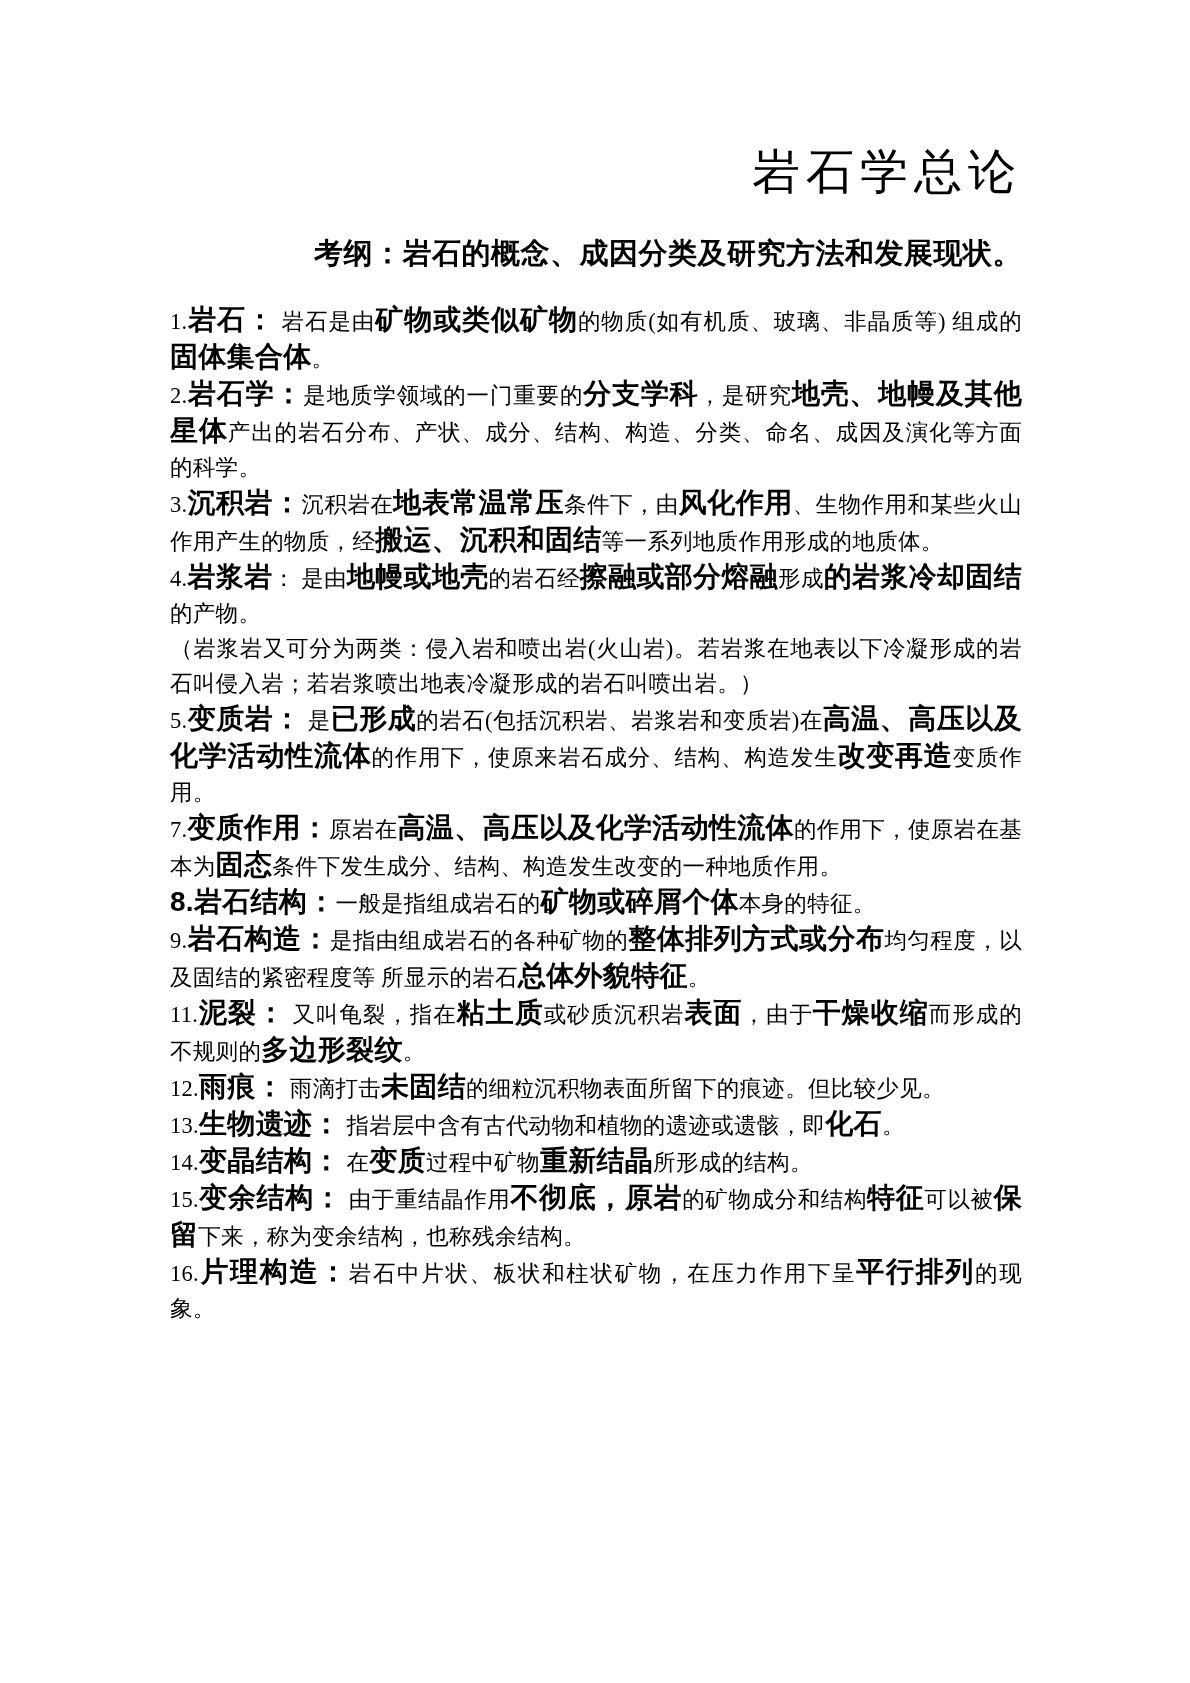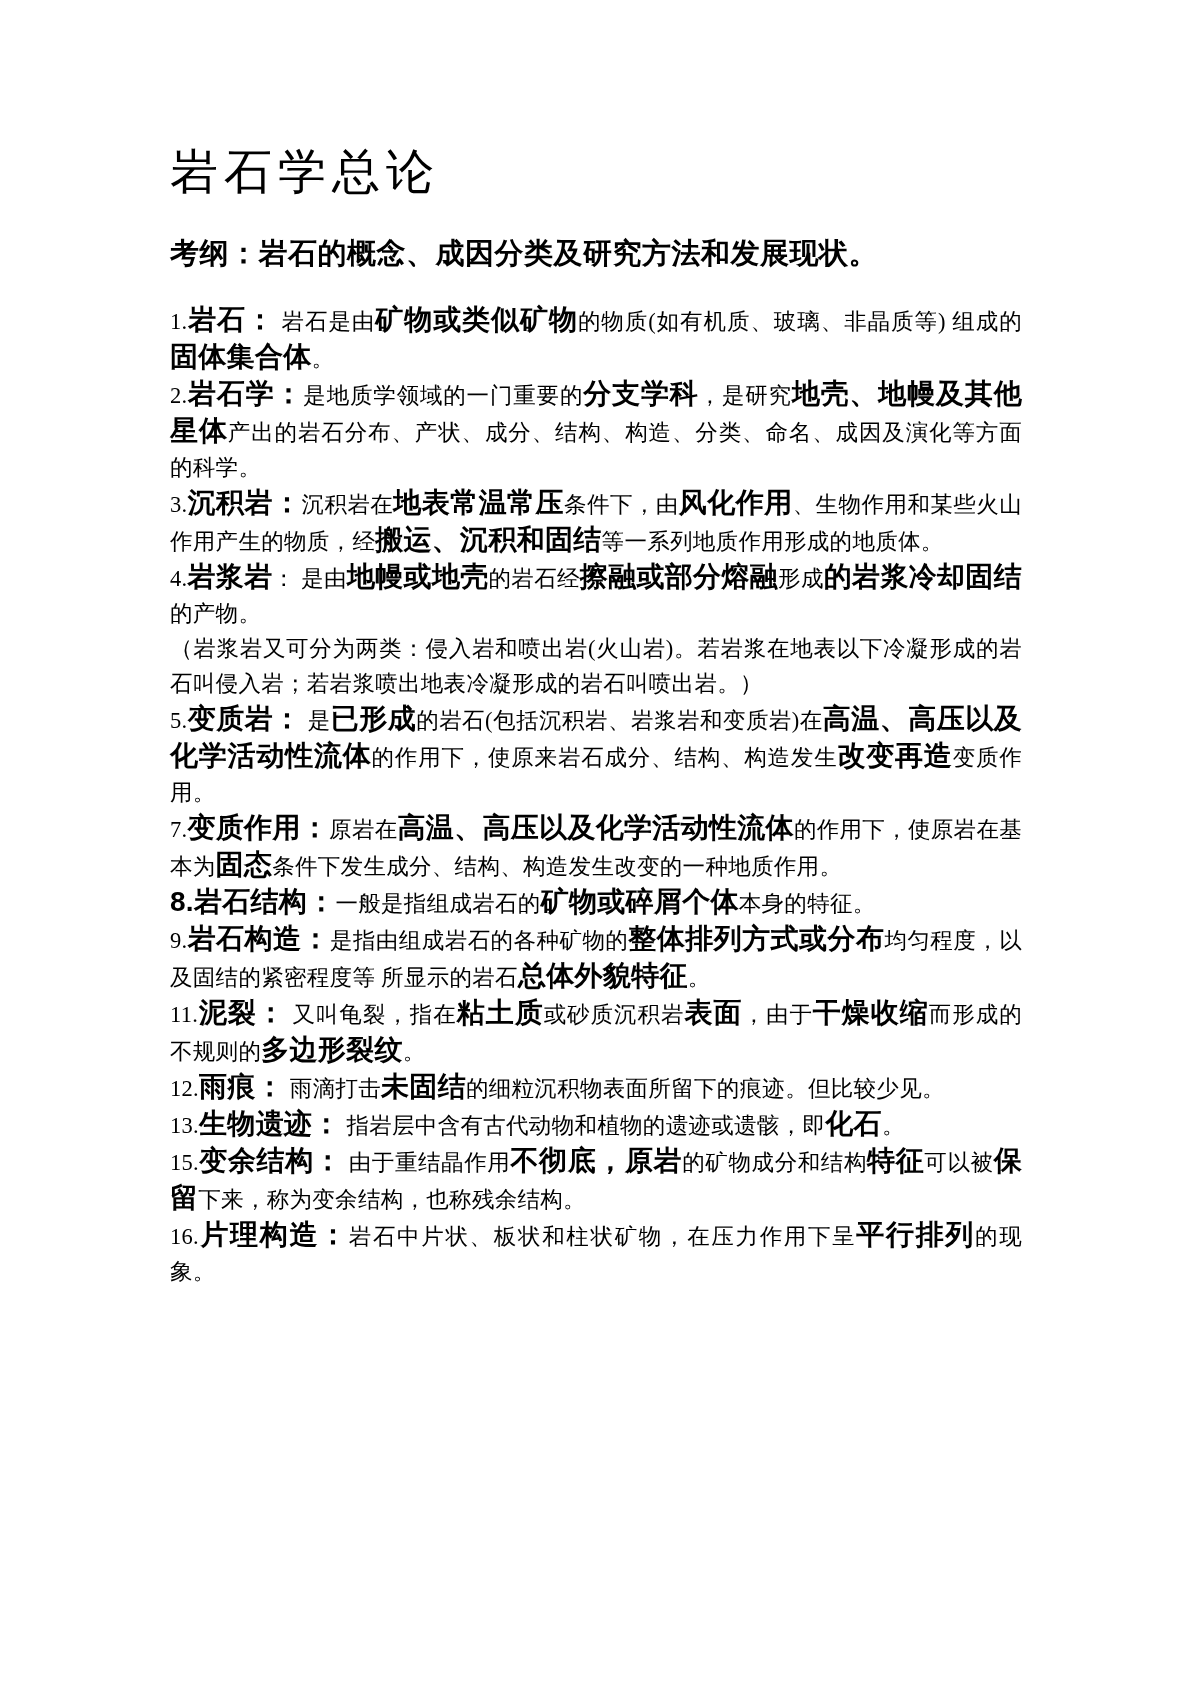--- a/index.html
+++ b/index.html
@@ -16,29 +16,29 @@
   }
   .page {
     box-sizing: border-box;
     width: 1190px;
     height: 1683px;
     padding: 140px 168px 0 170px;
   }
   .title {
     font-size: 48px;
     font-weight: normal;
-    text-align: left;
+    text-align: right;
     letter-spacing: 6px;
     margin: 0 0 30px 0;
     font-family: "Liberation Serif", "DejaVu Serif", serif;
   }
   .subtitle {
     font-size: 29px;
     font-weight: bold;
-    text-align: left;
+    text-align: right;
     margin: 16px 0 28px 0;
     font-family: "Liberation Sans", "DejaVu Sans", sans-serif;
     letter-spacing: 0.5px;
   }
   .section-heading {
     font-size: 27px;
     font-weight: normal;
     margin: 0 0 20px 0;
     letter-spacing: 2px;
   }
@@ -71,16 +71,17 @@
       <p class="item"><span>3.</span><span class="b">沉积岩：</span><span>沉积岩在</span><span class="b">地表常温常压</span><span>条件下，由</span><span class="b">风化作用</span><span>、生物作用和某些火山作用产生的物质，经</span><span class="b">搬运、沉积和固结</span><span>等一系列地质作用形成的地质体。</span></p>
       <p class="item"><span>4.</span><span class="b">岩浆岩</span><span>： 是由</span><span class="b">地幔或地壳</span><span>的岩石经</span><span class="b">擦融或部分熔融</span><span>形成</span><span class="b">的岩浆冷却固结</span><span>的产物。</span></p>
       <p class="item"><span>（岩浆岩又可分为两类：侵入岩和喷出岩(火山岩)。若岩浆在地表以下冷凝形成的岩石叫侵入岩；若岩浆喷出地表冷凝形成的岩石叫喷出岩。）</span></p>
       <p class="item"><span>5.</span><span class="b">变质岩：</span><span>  是</span><span class="b">已形成</span><span>的岩石(包括沉积岩、岩浆岩和变质岩)在</span><span class="b">高温、高压以及化学活动性流体</span><span>的作用下，使原来岩石成分、结构、构造发生</span><span class="b">改变再造</span><span>变质作用。</span></p>
       <p class="item"><span>7.</span><span class="b">变质作用：</span><span>原岩在</span><span class="b">高温、高压以及化学活动性流体</span><span>的作用下，使原岩在基本为</span><span class="b">固态</span><span>条件下发生成分、结构、构造发生改变的一种地质作用。</span></p>
       <p class="item"><span class="b">8.岩石结构：</span><span>一般是指组成岩石的</span><span class="b">矿物或碎屑个体</span><span>本身的特征。</span></p>
       <p class="item"><span>9.</span><span class="b">岩石构造：</span><span>是指由组成岩石的各种矿物的</span><span class="b">整体排列方式或分布</span><span>均匀程度，以及固结的紧密程度等 所显示的岩石</span><span class="b">总体外貌特征</span><span>。</span></p>
       <p class="item"><span>11.</span><span class="b">泥裂：</span><span> 又叫龟裂，指在</span><span class="b">粘土质</span><span>或砂质沉积岩</span><span class="b">表面</span><span>，由于</span><span class="b">干燥收缩</span><span>而形成的不规则的</span><span class="b">多边形裂纹</span><span>。</span></p>
       <p class="item"><span>12.</span><span class="b">雨痕：</span><span> 雨滴打击</span><span class="b">未固结</span><span>的细粒沉积物表面所留下的痕迹。但比较少见。</span></p>
       <p class="item"><span>13.</span><span class="b">生物遗迹：</span><span> 指岩层中含有古代动物和植物的遗迹或遗骸，即</span><span class="b">化石</span><span>。</span></p>
+      <p class="item"><span>14.</span><span class="b">变晶结构：</span><span> 在</span><span class="b">变质</span><span>过程中矿物</span><span class="b">重新结晶</span><span>所形成的结构。</span></p>
       <p class="item"><span>15.</span><span class="b">变余结构：</span><span> 由于重结晶作用</span><span class="b">不彻底，原岩</span><span>的矿物成分和结构</span><span class="b">特征</span><span>可以被</span><span class="b">保留</span><span>下来，称为变余结构，也称残余结构。</span></p>
       <p class="item"><span>16.</span><span class="b">片理构造：</span><span>岩石中片状、板状和柱状矿物，在压力作用下呈</span><span class="b">平行排列</span><span>的现象。</span></p>
     </div>
 </div>
 
 </body></html>

